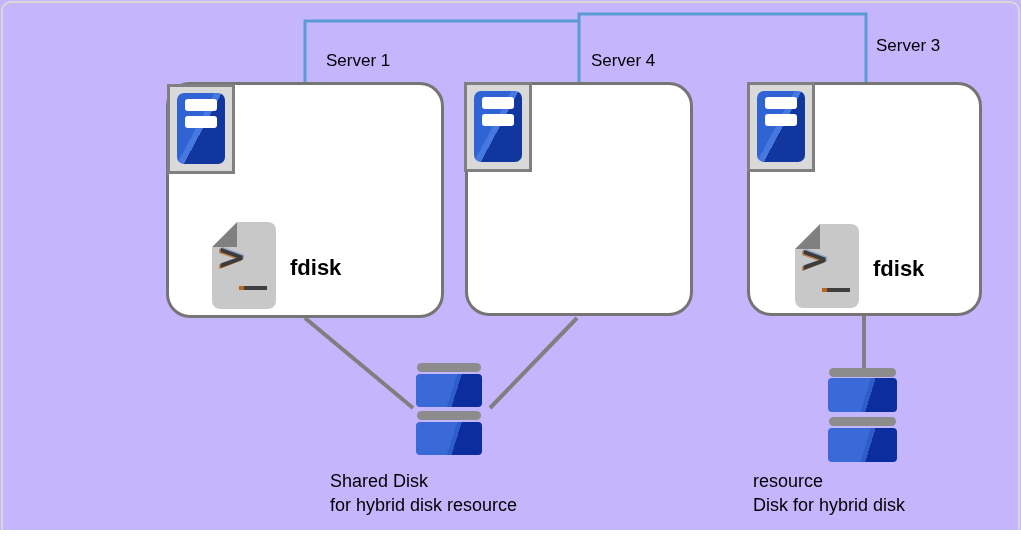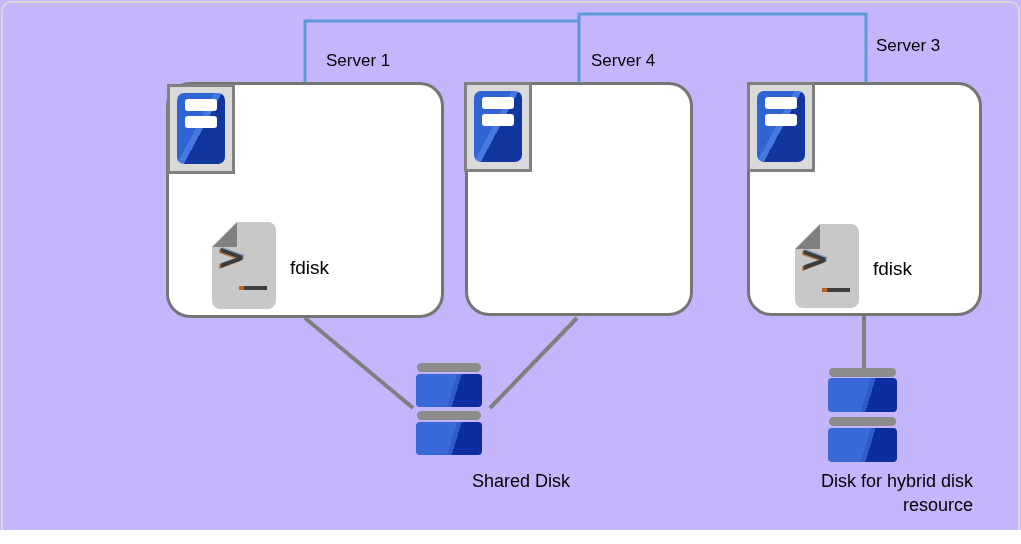--- a/index.html
+++ b/index.html
@@ -48,34 +48,34 @@
   .doc-prompt{
     position:absolute;left:5px;top:18px;font-family:"DejaVu Sans",sans-serif;
     font-weight:bold;font-size:35px;line-height:35px;color:#3c3c3c;
     text-shadow:-1.5px 1px 0 rgba(185,100,31,.8),1.5px -1px 0 rgba(80,120,200,.45);
   }
   .doc-underscore{
     position:absolute;left:27px;top:64px;width:28px;height:4px;
     background:linear-gradient(90deg,#b9641f 0 5px,#3f3f3f 5px);
   }
   .script-label{
-    position:absolute;font-size:19px;line-height:20px;color:#000;white-space:nowrap;
+    position:absolute;font-size:22px;line-height:20px;color:#000;white-space:nowrap;font-weight:bold;
   }
 
   
   .disk-stack{position:absolute;}
   .disk-cap{
     position:absolute;left:1px;right:1px;height:9px;background:#8c8c8c;border-radius:5px;
   }
   .disk-body{
     position:absolute;left:0;right:0;height:33px;border-radius:4px;
     background:linear-gradient(107deg,#3a69d8 0 54%,#2f5ccb 54% 60%,#0b2d9e 60% 100%);
   }
   .caption{
-    position:absolute;font-size:18px;line-height:24px;text-align:right;color:#000;
+    position:absolute;font-size:18px;line-height:24px;text-align:left;color:#000;
   }
 </style>
 </head>
 <body>
 
 <div class="canvas">
 
   <div class="frame"></div>
 
   <svg class="lines-layer" viewBox="0 0 1021 544" xmlns="http://www.w3.org/2000/svg">
@@ -128,26 +128,27 @@
   <div class="script-label" style="left:873px;top:259px">fdisk</div>
 
   <div class="disk-stack" style="left:416px;top:363px;width:66px;height:92px">
     <div class="disk-cap" style="top:0"></div>
     <div class="disk-body" style="top:11px"></div>
     <div class="disk-cap" style="top:48px"></div>
     <div class="disk-body" style="top:59px"></div>
   </div>
   <div class="caption" style="left:330px;top:469px;width:240px">
     <div>Shared Disk</div>
+    <div>for hybrid disk resource</div>
   </div>
 
   <div class="disk-stack" style="left:828px;top:368px;width:69px;height:94px">
     <div class="disk-cap" style="top:0"></div>
     <div class="disk-body" style="top:10px;height:34px"></div>
     <div class="disk-cap" style="top:49px"></div>
     <div class="disk-body" style="top:60px;height:34px"></div>
   </div>
   <div class="caption" style="left:753px;top:469px;width:220px">
+    <div>resource</div>
     <div>Disk for hybrid disk</div>
-    <div>resource</div>
   </div>
 
 </div>
 
 </body></html>

